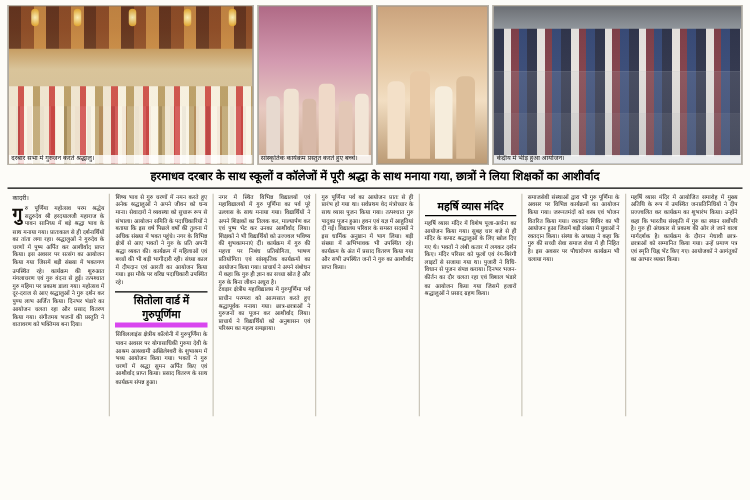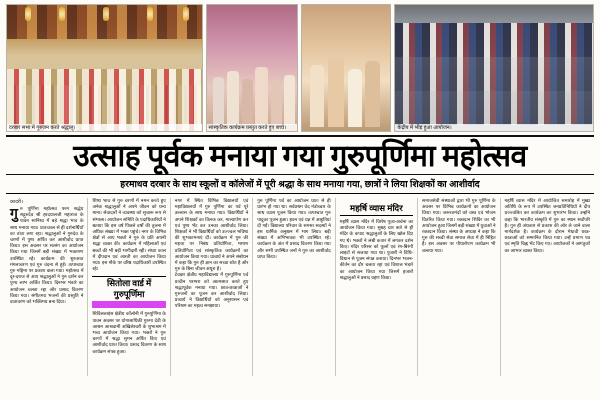--- a/index.html
+++ b/index.html
@@ -170,21 +170,21 @@
     padding-right:2px;
     margin-top:1px;
   }
   .sub-title{
     font-size:8.6px;
     line-height:11px;
     font-weight:bold;
     text-align:center;
     color:#000;
     border-top:1px solid #000;
-    border-bottom:7px solid #d946ef;
+    border-bottom:4px solid #d946ef;
     margin:4px 0 3px 0;
     padding:1px 0;
     font-family:"Liberation Serif", serif;
   }
   .sub-title.plain{border:none;border-bottom:1px solid #000;}
   .sidecap{
     font-size:5px;
     color:#222;
     font-family:"Liberation Sans", sans-serif;
     margin-bottom:2px;
@@ -234,23 +234,20 @@
     <div class="photo p4">
       <div class="scene group">
         <div class="row" style="top:18px;height:34px;"></div>
         <div class="row" style="top:52px;height:34px;opacity:.85"></div>
         <div class="row" style="top:86px;height:34px;opacity:.75"></div>
       </div>
       <div class="cap">केंद्रीय में भीड़ हुआ आयोजन।</div>
     </div>
   </div>
 
-  <div class="headline-wrap">
-    <div class="headline">उत्साह पूर्वक मनाया गया गुरुपूर्णिमा महोत्सव</div>
-  </div>
   <div class="subhead">हरमाधव दरबार के साथ स्कूलों व कॉलेजों में पूरी श्रद्धा के साथ मनाया गया, छात्रों ने लिया शिक्षकों का आशीर्वाद</div>
 
   <div class="cols">
 
     <div class="col c1">
       <div class="sidecap">कादरी।</div>
       <div class="body-text">
         <span class="drop">गु</span>
         <span>रु पूर्णिमा महोत्सव परम श्रद्धेय सद्गुरुदेव श्री हरदयालजी महाराज के पावन सानिध्य में बड़े श्रद्धा भाव के साथ मनाया गया। प्रातःकाल से ही दर्शनार्थियों का तांता लगा रहा। श्रद्धालुओं ने गुरुदेव के चरणों में पुष्प अर्पित कर आशीर्वाद प्राप्त किया। इस अवसर पर सत्संग का आयोजन किया गया जिसमें बड़ी संख्या में भक्तगण उपस्थित रहे। कार्यक्रम की शुरुआत मंगलाचरण एवं गुरु वंदना से हुई। तत्पश्चात गुरु महिमा पर प्रकाश डाला गया। महोत्सव में दूर-दराज से आए श्रद्धालुओं ने गुरु दर्शन कर पुण्य लाभ अर्जित किया। दिनभर भंडारे का आयोजन चलता रहा और प्रसाद वितरण किया गया। संगीतमय भजनों की प्रस्तुति ने वातावरण को भक्तिमय बना दिया।</span>
       </div>

